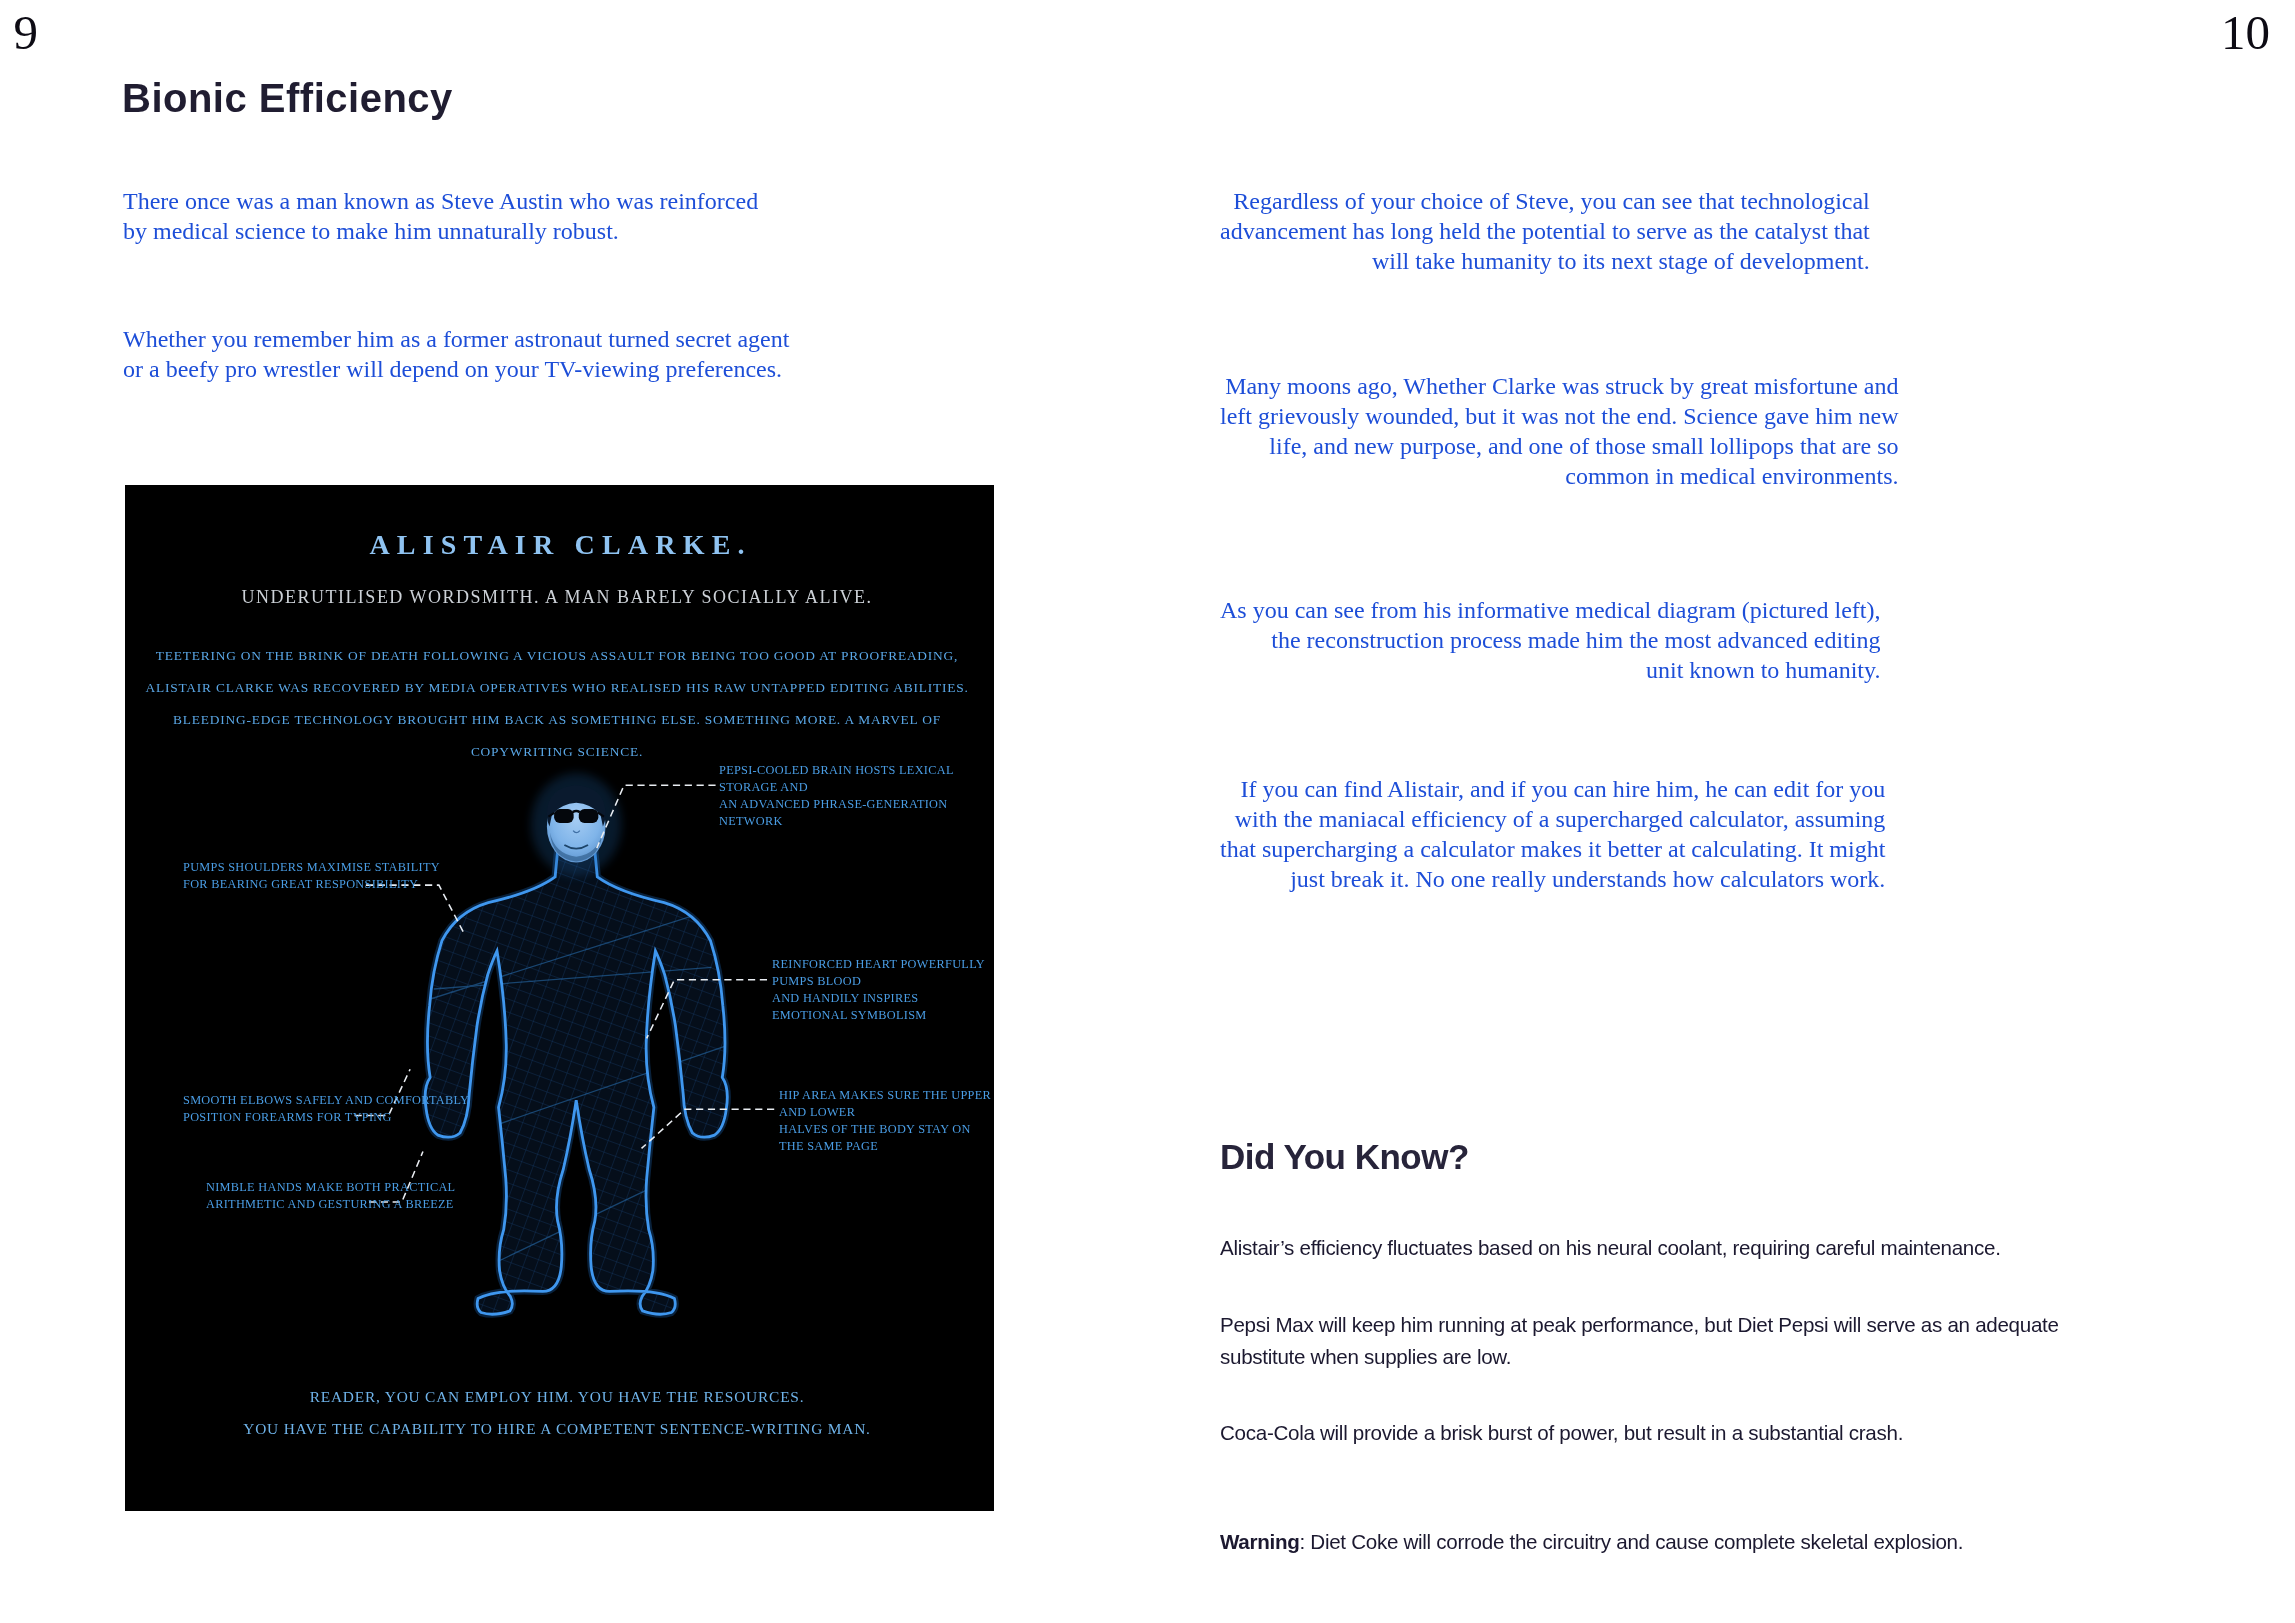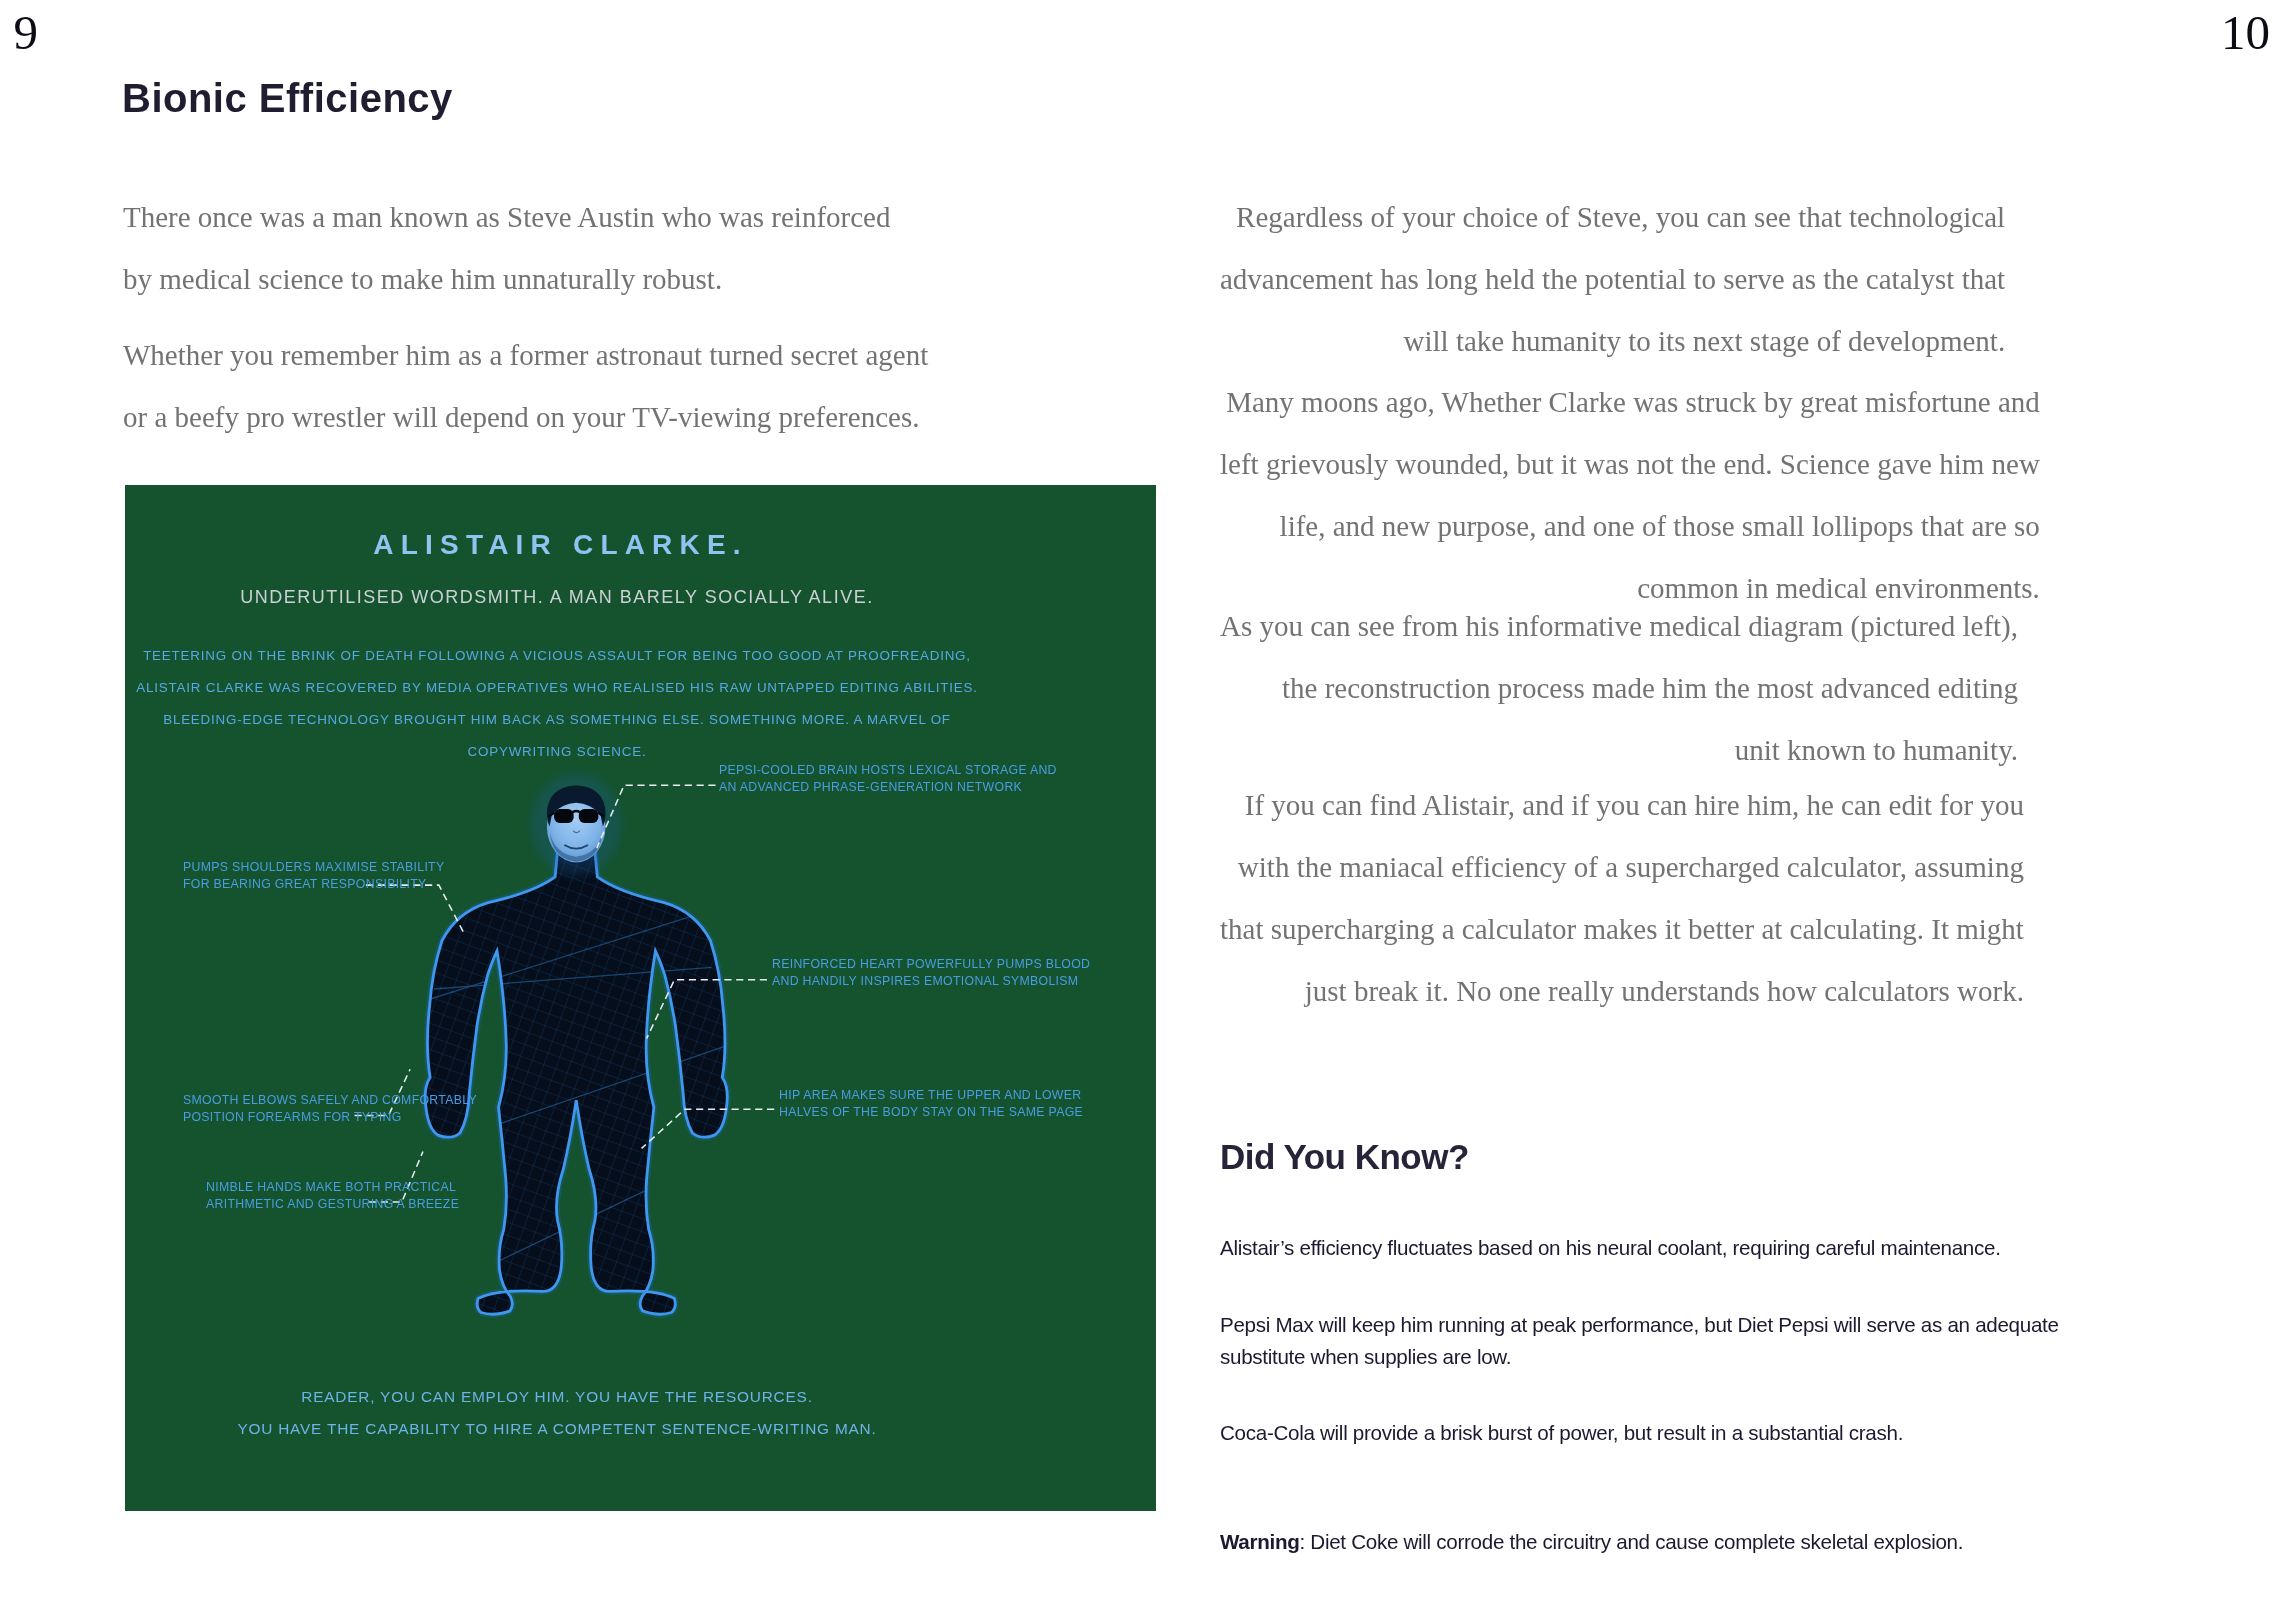--- a/index.html
+++ b/index.html
@@ -19,31 +19,31 @@
   #pagenum-left{left:13.4px;}
   #pagenum-right{right:25px;}
   .headline{
     position:absolute;
     font-family:Liberation Sans, sans-serif;
     font-weight:bold;color:#201d31;
   }
   #left-title{left:122px;top:76px;font-size:40px;letter-spacing:0.5px;}
   .para{
     position:absolute;
-    font-size:29px;line-height:62px;
+    font-size:24px;line-height:30px;
     white-space:pre-line;
-    color:#737373;
+    color:#1d4ed8;
   }
   .lp{left:123px;}
   .rp{left:1220px;text-align:right;}
   
   #diagram{
-    position:absolute;left:125px;top:485px;width:1031px;height:1026px;
-    background:#14532d;overflow:hidden;
-    font-family:Liberation Sans, sans-serif;
+    position:absolute;left:125px;top:485px;width:869px;height:1026px;
+    background:#000000;overflow:hidden;
+    font-family:Liberation Serif, serif;
   }
   #diagram-svg{position:absolute;left:0;top:0;}
   .dg-center{position:absolute;left:0;width:864px;margin-left:0;text-align:center;white-space:pre-line;}
   #dg-title{
     top:44px;font-size:28px;font-weight:bold;letter-spacing:7.2px;
     color:#8fc3f1;text-indent:7.2px;
   }
   #dg-subtitle{
     top:102px;font-size:18px;letter-spacing:1.5px;color:#ccd1d7;
   }

